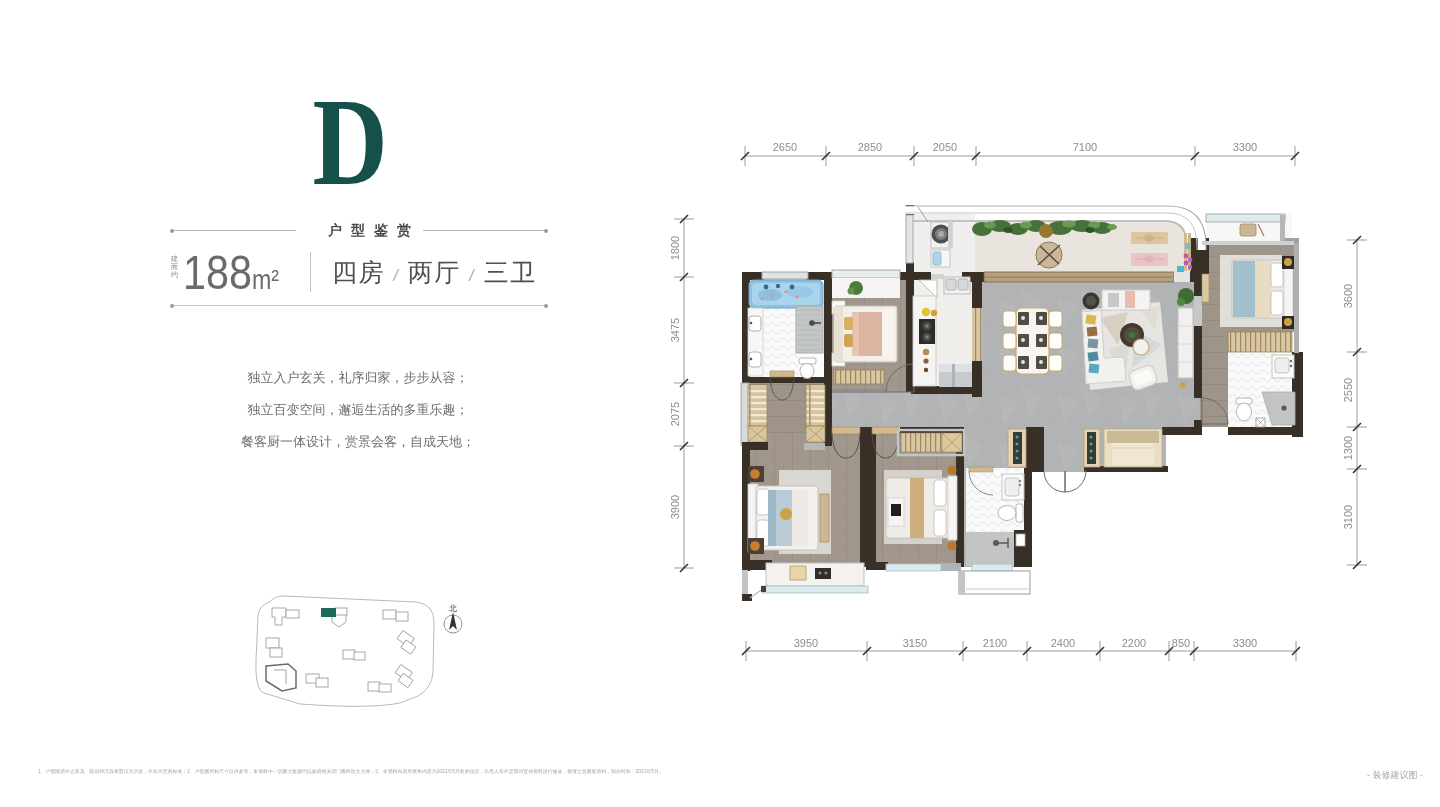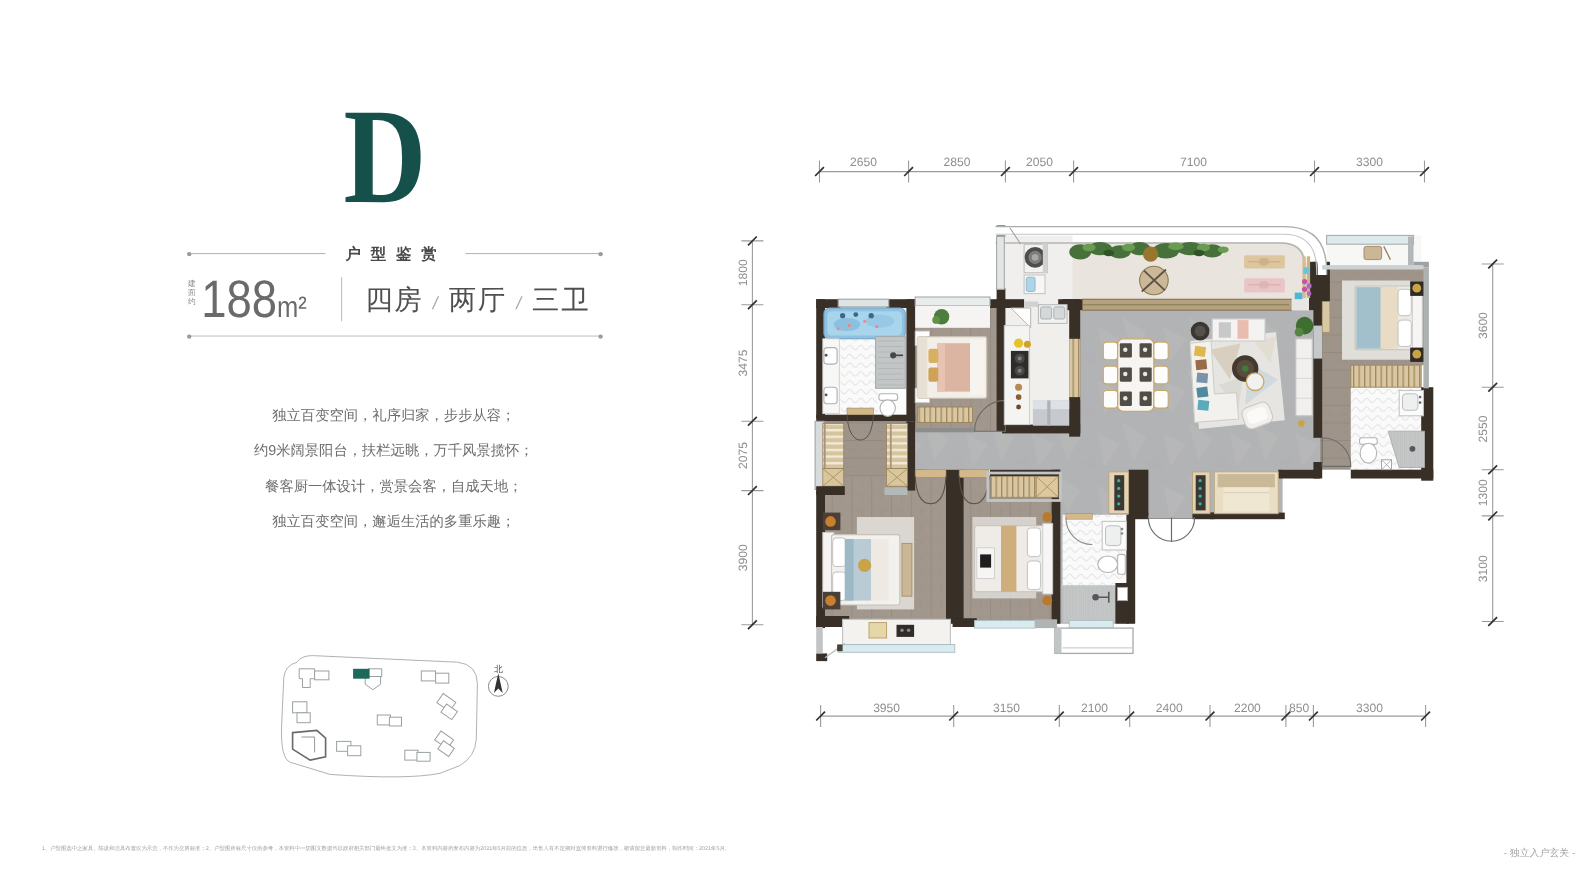--- a/index.html
+++ b/index.html
@@ -8,38 +8,37 @@
 </style>
 </head>
 <body>
 
 <div class="abs" style="left:250px;top:81px;width:200px;text-align:center;font-family:'Liberation Serif',serif;font-size:124px;line-height:1;color:#15504a;font-weight:bold;transform:scaleX(0.84);">D</div>
 
 <div class="abs" style="left:171px;top:230px;width:125px;height:1px;background:#b8b8b8;"></div>
 <div class="abs" style="left:170px;top:228.5px;width:4px;height:4px;background:#9a9a9a;border-radius:50%;"></div>
 <div class="abs" style="left:423px;top:230px;width:125px;height:1px;background:#b8b8b8;"></div>
 <div class="abs" style="left:544px;top:228.5px;width:4px;height:4px;background:#9a9a9a;border-radius:50%;"></div>
-<div class="abs" style="left:300px;top:222px;width:120px;text-align:center;font-size:14px;letter-spacing:9px;color:#4a4a4a;font-weight:bold;">户型鉴赏</div>
+<div class="abs" style="left:300px;top:222px;width:120px;text-align:right;font-size:14px;letter-spacing:9px;color:#4a4a4a;font-weight:bold;">户型鉴赏</div>
 
 <div class="abs" style="left:171px;top:255px;width:7px;font-size:7px;line-height:8px;color:#888;">建面约</div>
 <div class="abs" style="left:183px;top:249px;font-size:48px;line-height:1.0;color:#6a6a6a;transform:scaleX(0.86);transform-origin:left top;">188<span style="font-size:27px;">m²</span></div>
 
 <div class="abs" style="left:310px;top:252px;width:1px;height:40px;background:#c0c0c0;"></div>
 
 <div class="abs" style="left:332px;top:256px;font-size:25px;color:#4f4f4f;letter-spacing:1.5px;">四房 <span style="font-size:16px;color:#aaa;font-style:italic;">/</span> 两厅 <span style="font-size:16px;color:#aaa;font-style:italic;">/</span> 三卫</div>
 
 <div class="abs" style="left:172px;top:305px;width:374px;height:1px;background:#c4c4c4;"></div>
 <div class="abs" style="left:170px;top:303.5px;width:4px;height:4px;background:#9a9a9a;border-radius:50%;"></div>
 <div class="abs" style="left:544px;top:303.5px;width:4px;height:4px;background:#9a9a9a;border-radius:50%;"></div>
 
 <div class="abs" style="left:108px;top:369px;width:500px;text-align:center;font-size:13px;color:#6d6d6d;letter-spacing:0px;">
-  <div style="height:32px;">独立百变空间，礼序归家，步步从容；</div>
-  <div style="height:32px;">约9米阔景阳台，扶栏远眺，万千风景揽怀；</div>
+  <div style="height:32px;">独立入户玄关，礼序归家，步步从容；</div>
+  <div style="height:32px;">独立百变空间，邂逅生活的多重乐趣；</div>
   <div style="height:32px;">餐客厨一体设计，赏景会客，自成天地；</div>
-  <div style="height:32px;">独立百变空间，邂逅生活的多重乐趣；</div>
 </div>
 
 <svg class="abs" style="left:240px;top:588px;" width="240" height="130" viewBox="0 0 240 130">
 
   <path d="M30 14 Q19 17 18 28 L16 72 Q15 102 24 105 L60 116 Q130 121 160 115 L178 108 Q192 100 193 84 L194 34 Q194 16 176 14 L44 8 Q34 8 30 14 Z" fill="none" stroke="#b0b0b0" stroke-width="0.9"></path>
 
   <g fill="#ffffff" stroke="#9aa0a0" stroke-width="0.9">
     <path d="M32 20 l14 0 0 9 -4 0 0 8 -7 0 0 -8 -3 0 z"></path>
     <rect x="46" y="22" width="13" height="8"></rect>
     <path d="M92 24 l14 0 0 10 -7 5 -7 -5 z"></path>
@@ -70,21 +69,21 @@
   <rect x="81" y="20" width="15" height="9" fill="#1d6a5c"></rect>
 </svg>
 
 <svg class="abs" style="left:438px;top:602px;" width="30" height="36" viewBox="0 0 30 36">
   <text x="15" y="9" font-size="8" fill="#444" text-anchor="middle">北</text>
   <circle cx="15" cy="22" r="9" fill="none" stroke="#888" stroke-width="0.9"></circle>
   <path d="M15 10 L11 28 L15 24 L19 28 Z" fill="#333"></path>
 </svg>
 
 <div class="abs" style="left:38px;top:768px;font-size:8px;color:#a0a0a0;transform:scale(0.61);transform-origin:left top;">1、户型图选中之家具、陈设和洁具布置仅为示意，不作为交房标准；2、户型图所标尺寸仅供参考，本资料中一切图文数据均以政府相关部门最终批文为准；3、本资料内容所发布内容为2021年5月前的信息，出售人有不定期对宣传资料进行修改，敬请留意最新资料，制作时间：2021年5月。</div>
-<div class="abs" style="left:1367px;top:769px;font-size:9px;color:#a5a5a5;">- 独立入户玄关 -</div>
+<div class="abs" style="left:1367px;top:769px;font-size:9px;color:#a5a5a5;">- 装修建议图 -</div>
 
 <svg class="abs" style="left:0;top:0;" width="1440" height="807" viewBox="0 0 1440 807">
 <defs>
   <pattern id="planksV" width="18" height="14" patternUnits="userSpaceOnUse">
     <rect width="18" height="14" fill="#a2978c"></rect>
     <rect x="0" width="1" height="14" fill="#978c82"></rect>
     <rect x="9" width="1" height="7" fill="#9d9288"></rect>
     <rect y="0" width="18" height="1" fill="#a0958b"></rect>
   </pattern>
   <pattern id="planksH" width="14" height="16" patternUnits="userSpaceOnUse">

